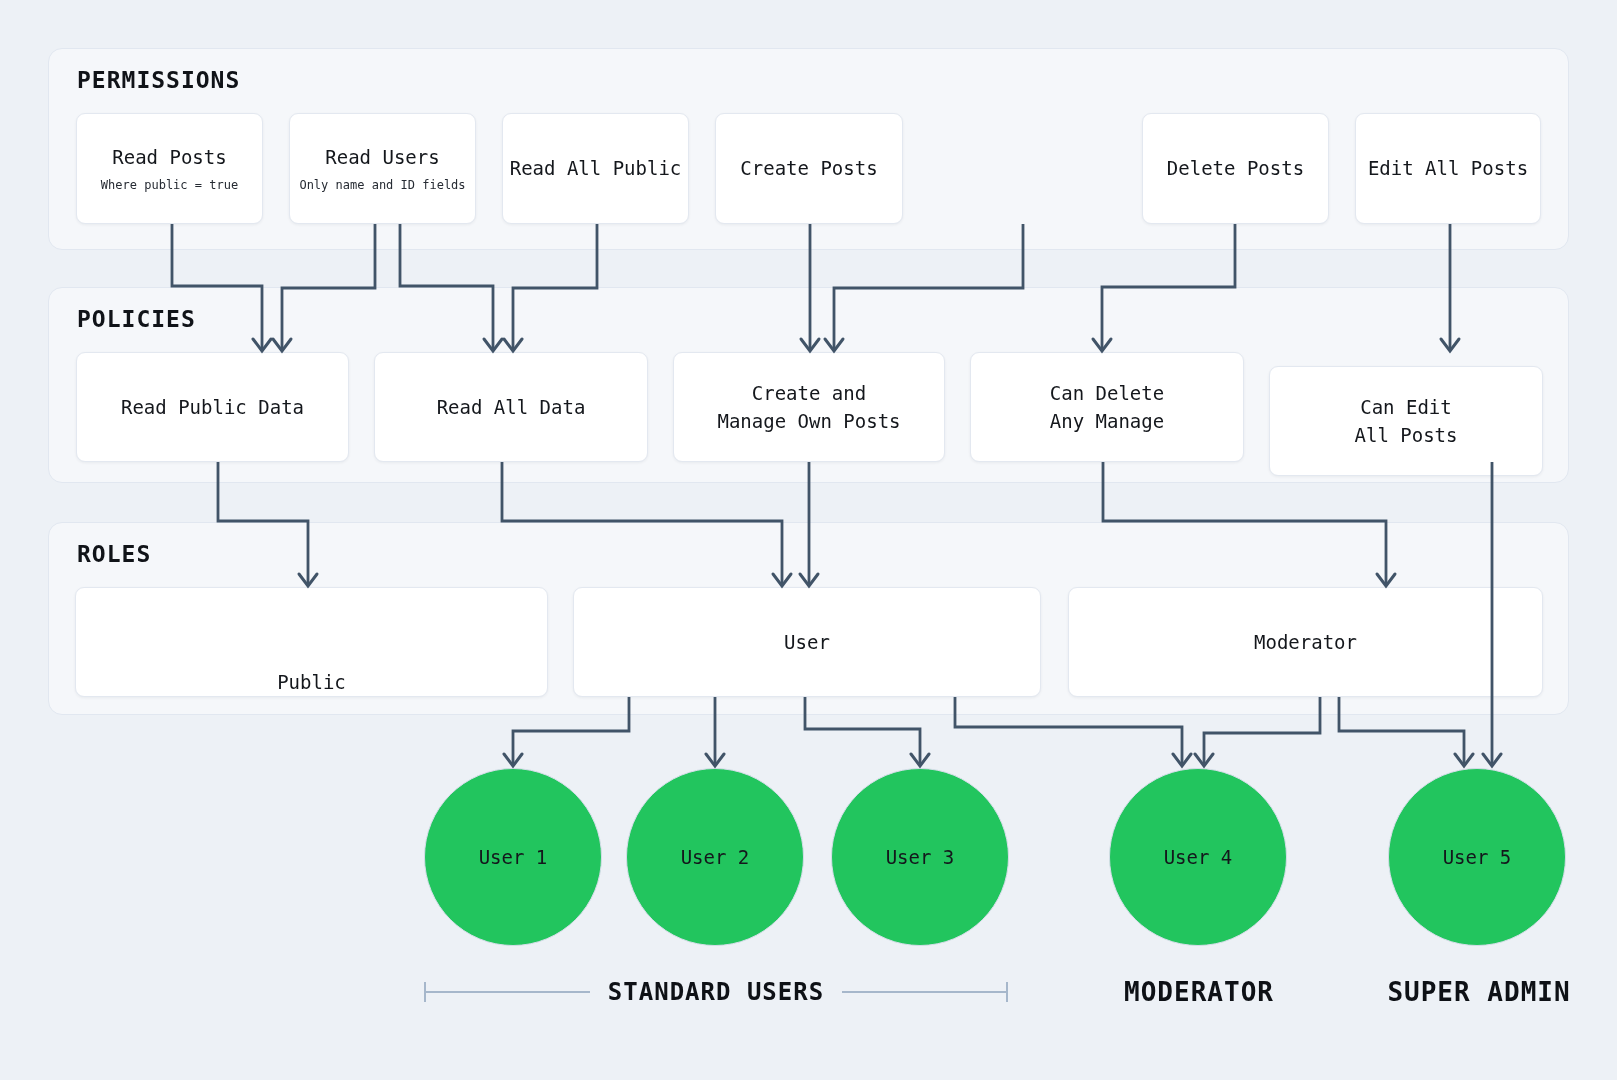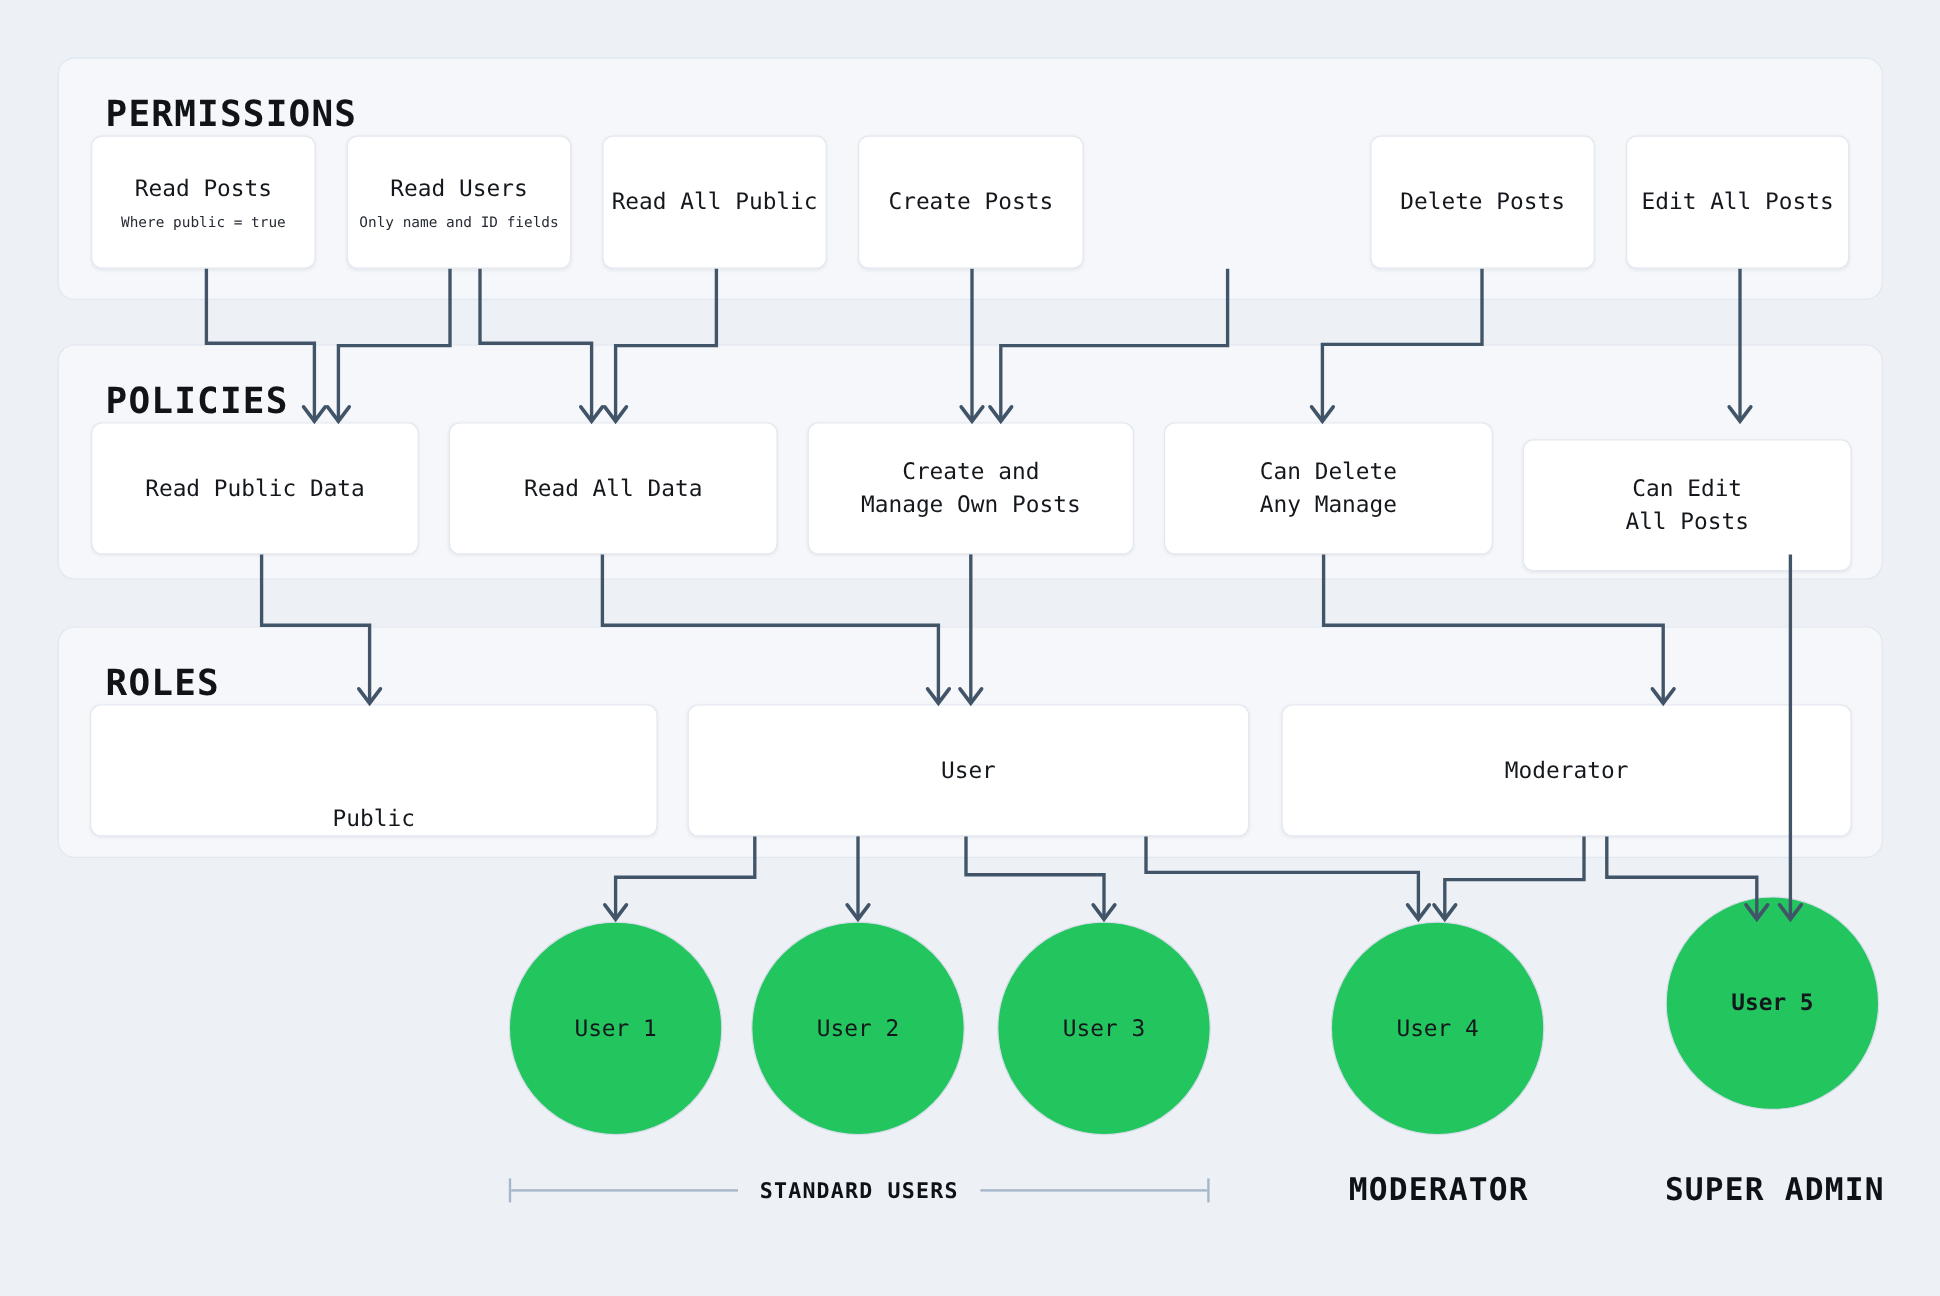--- a/index.html
+++ b/index.html
@@ -21,22 +21,22 @@
     font-family:"DejaVu Sans Mono","Liberation Mono",monospace;
     color:var(--text);
   }
   .container{
     position:absolute;box-sizing:border-box;
     background:var(--container-bg);
     border:1px solid var(--container-border);
     border-radius:14px;
   }
   .section-title{
-    position:absolute;left:27px;top:17px;margin:12px;
-    font-size:30px;font-weight:700;letter-spacing:1px;color:#101318;
+    position:absolute;left:27px;top:17px;margin:1px;
+    font-size:23px;font-weight:700;letter-spacing:1px;color:#101318;
   }
   .node{
     position:absolute;box-sizing:border-box;
     background:var(--box-bg);
     border:1px solid var(--box-border);
     border-radius:9px;
     box-shadow:0 1px 3px rgba(20,30,50,0.06);
     display:flex;flex-direction:column;align-items:center;justify-content:center;
     text-align:center;
   }
@@ -52,21 +52,21 @@
     position:absolute;transform:translate(-50%,-50%);
     font-size:26px;font-weight:700;letter-spacing:1px;color:#0e1116;white-space:nowrap;
   }
   .group-span{
     position:absolute;display:flex;align-items:center;
     height:22px;transform:translateY(-50%);
   }
   .group-span .tick{width:2px;height:20px;background:var(--rule);}
   .group-span .rule{flex:1;height:2px;background:var(--rule);}
   .group-span .txt{
-    margin:0 18px;font-size:18px;font-weight:700;letter-spacing:1px;
+    margin:0 18px;font-size:24px;font-weight:700;letter-spacing:1px;
     color:#0e1116;white-space:nowrap;
   }
   #edges{position:absolute;left:0;top:0;pointer-events:none;}
   #edges polyline{fill:none;stroke:var(--edge);stroke-width:2.8;}
 </style>
 </head>
 <body>
 
 <div id="stage">
 
@@ -137,21 +137,21 @@
   </div>
   <div class="user-circle" style="left:626px;top:768px;">
     <div class="label">User 2</div>
   </div>
   <div class="user-circle" style="left:831px;top:768px;">
     <div class="label">User 3</div>
   </div>
   <div class="user-circle" style="left:1109px;top:768px;">
     <div class="label">User 4</div>
   </div>
-  <div class="user-circle" style="left:1388px;top:747px;font-weight:bold;">
+  <div class="user-circle" style="left:1388px;top:768px;">
     <div class="label">User 5</div>
   </div>
 
   <div class="group-span" style="left:424px;top:992px;width:584px;">
     <span class="tick"></span>
     <span class="rule"></span>
     <span class="txt">STANDARD USERS</span>
     <span class="rule"></span>
     <span class="tick"></span>
   </div>

